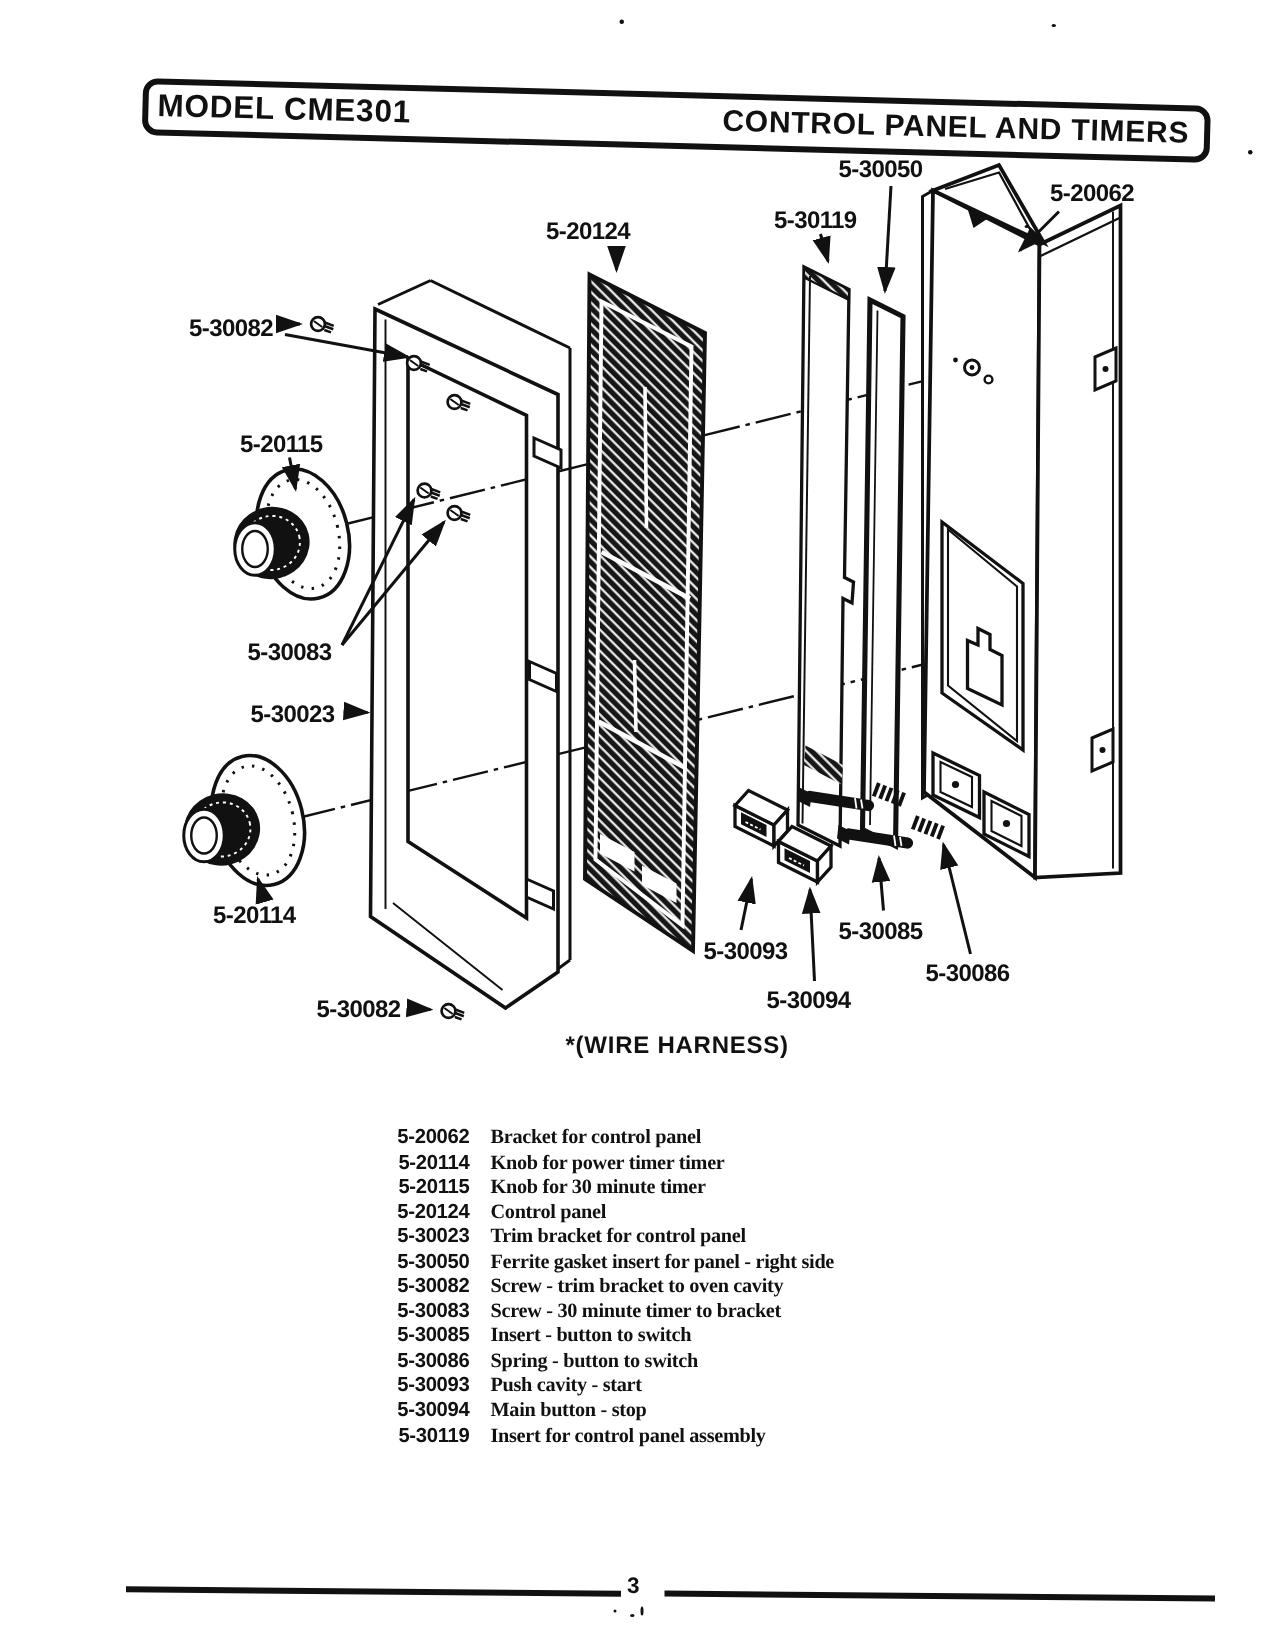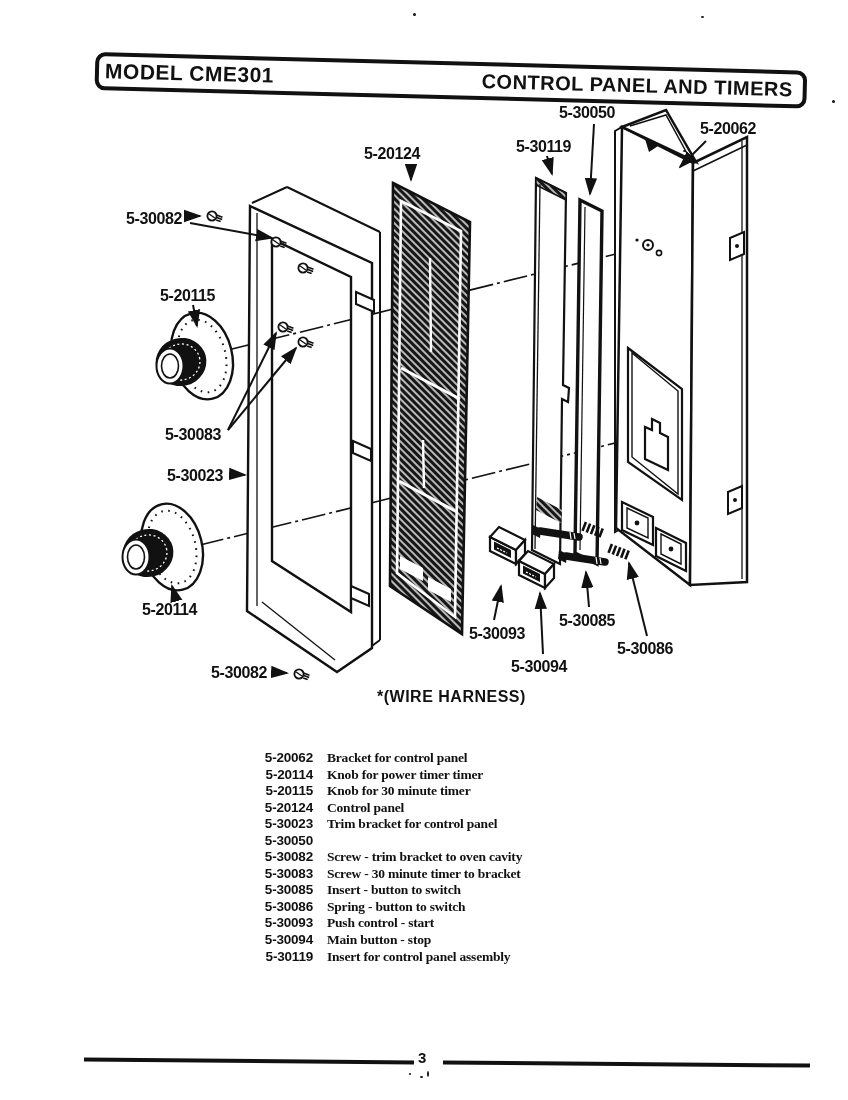--- a/index.html
+++ b/index.html
@@ -225,40 +225,41 @@
     <div class="p-row">
         <span class="p-num">5-20124</span>
         <span class="p-desc">Control panel</span>
       </div>
     <div class="p-row">
         <span class="p-num">5-30023</span>
         <span class="p-desc">Trim bracket for control panel</span>
       </div>
     <div class="p-row">
         <span class="p-num">5-30050</span>
+        <span class="p-desc">Ferrite gasket insert for panel - right side</span>
       </div>
     <div class="p-row">
         <span class="p-num">5-30082</span>
         <span class="p-desc">Screw - trim bracket to oven cavity</span>
       </div>
     <div class="p-row">
         <span class="p-num">5-30083</span>
         <span class="p-desc">Screw - 30 minute timer to bracket</span>
       </div>
     <div class="p-row">
         <span class="p-num">5-30085</span>
         <span class="p-desc">Insert - button to switch</span>
       </div>
     <div class="p-row">
         <span class="p-num">5-30086</span>
         <span class="p-desc">Spring - button to switch</span>
       </div>
     <div class="p-row">
         <span class="p-num">5-30093</span>
-        <span class="p-desc">Push control - start</span>
+        <span class="p-desc">Push cavity - start</span>
       </div>
     <div class="p-row">
         <span class="p-num">5-30094</span>
         <span class="p-desc">Main button - stop</span>
       </div>
     <div class="p-row">
         <span class="p-num">5-30119</span>
         <span class="p-desc">Insert for control panel assembly</span>
       </div>
   </div>

